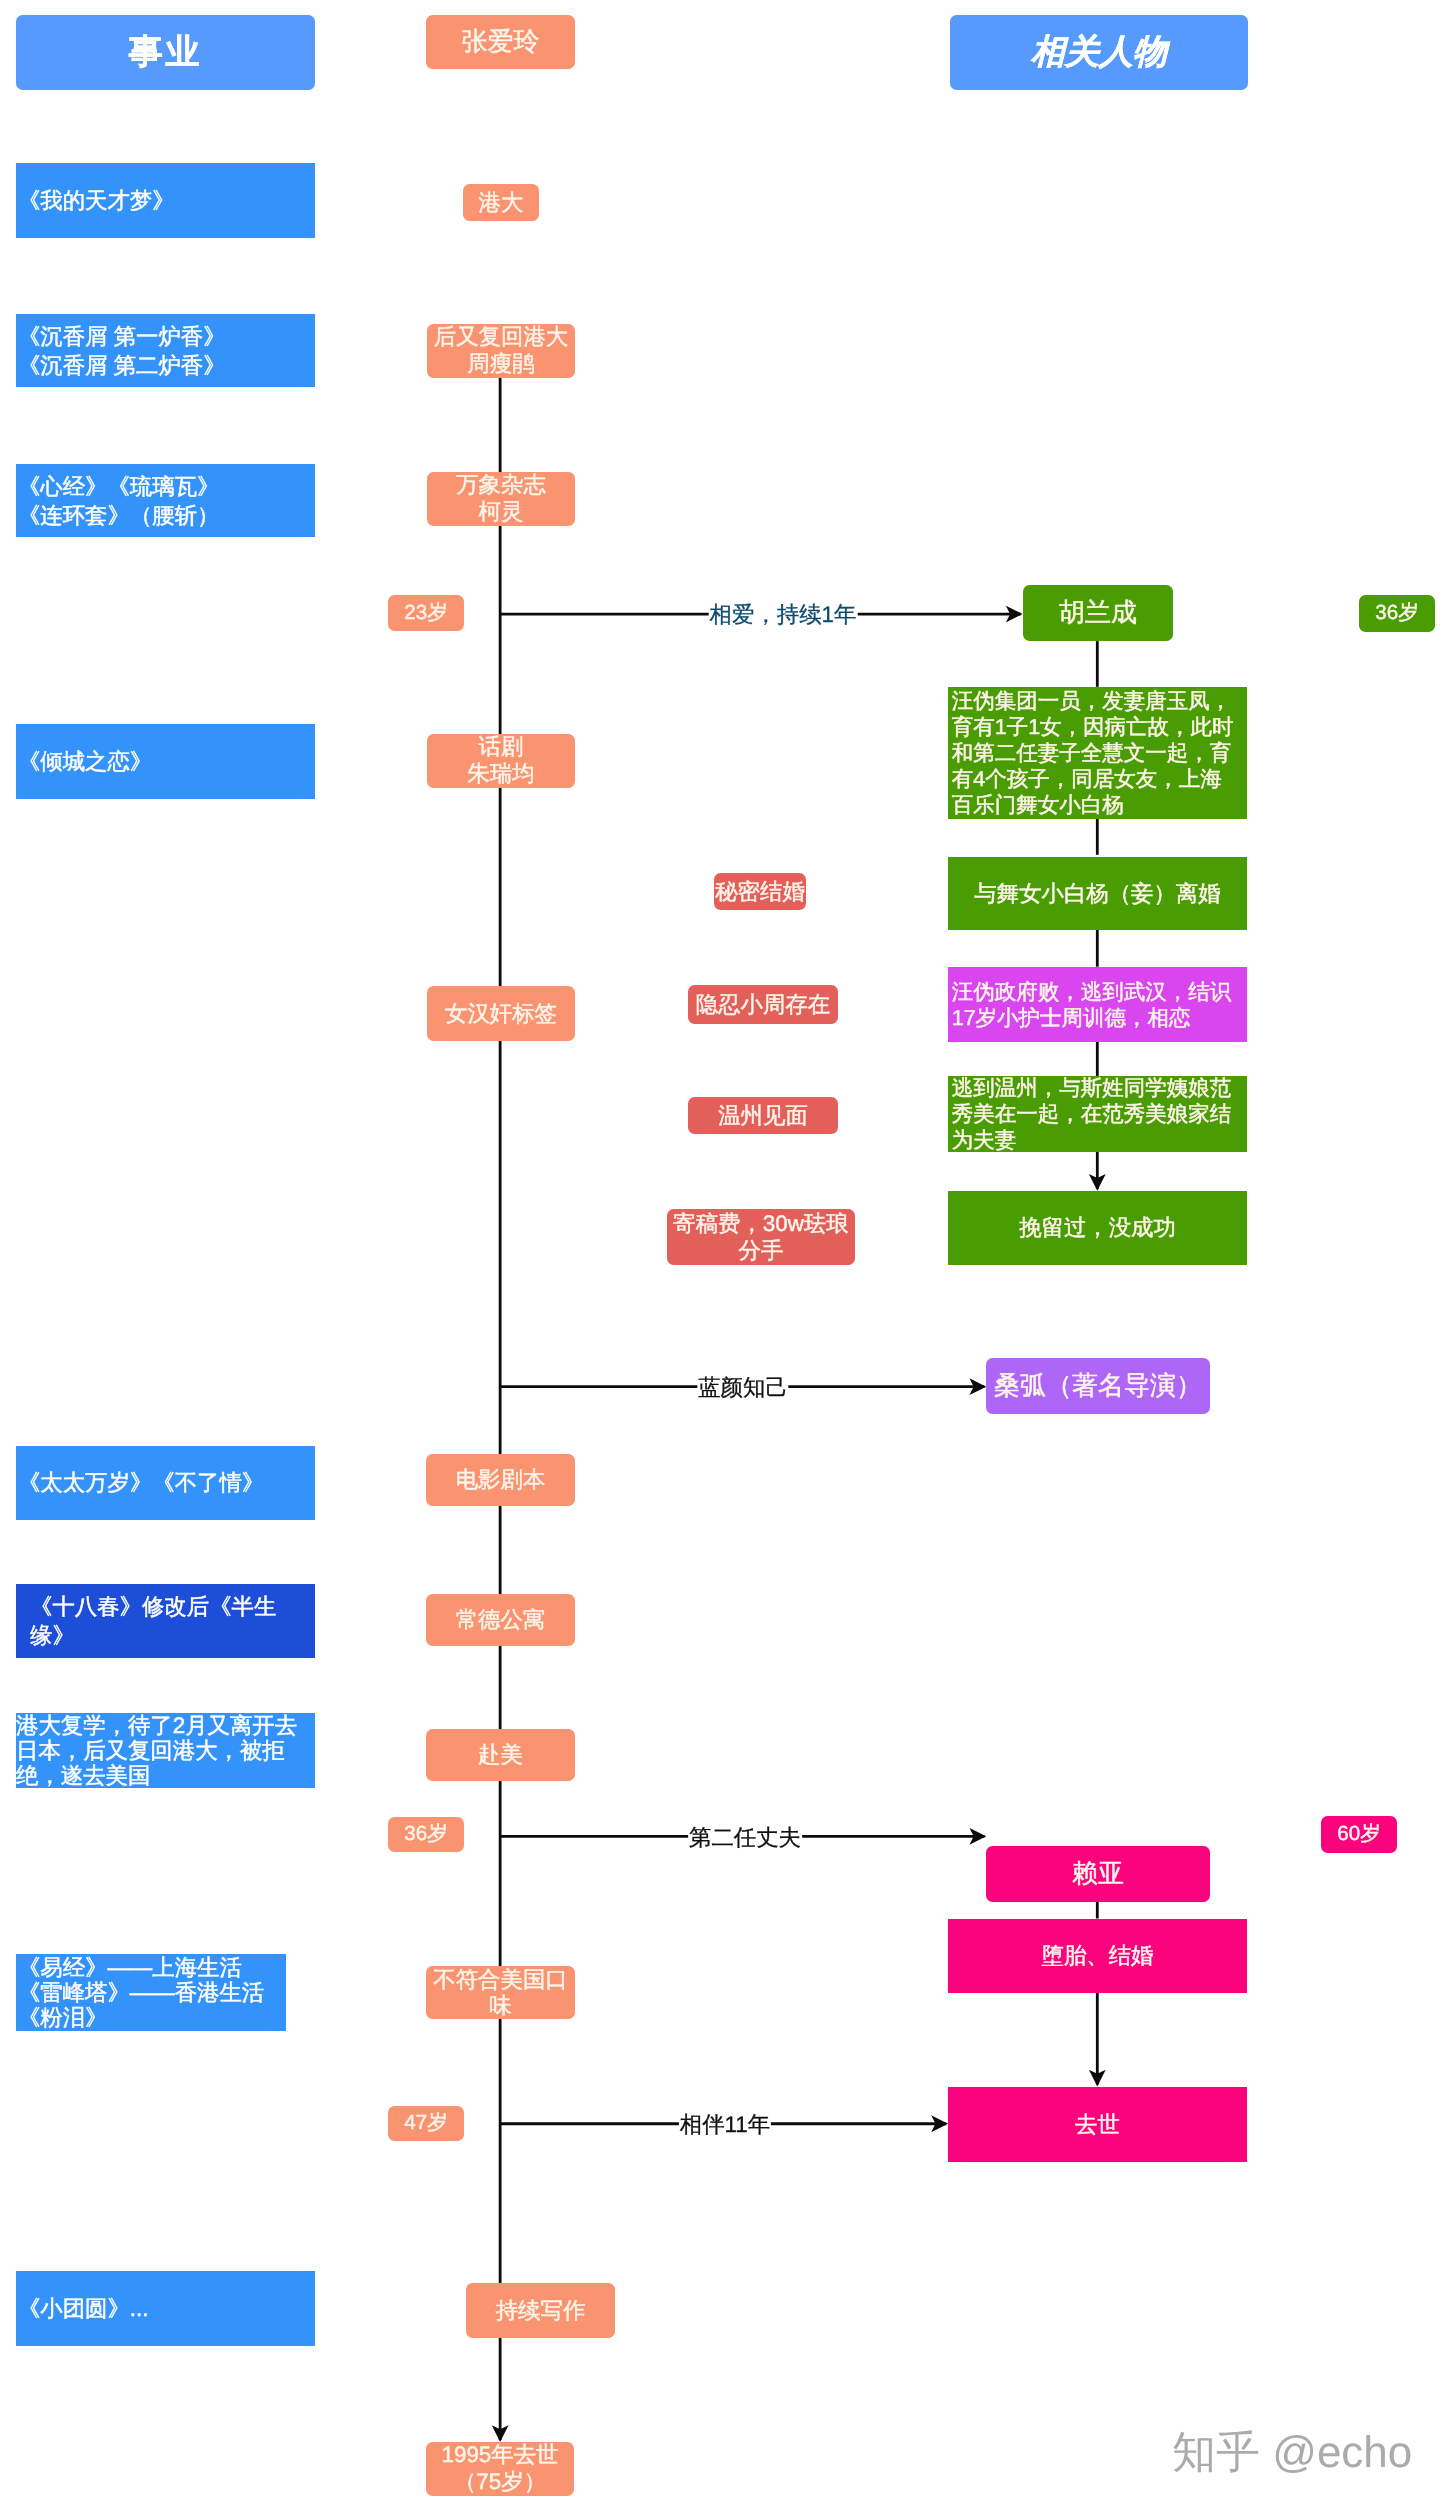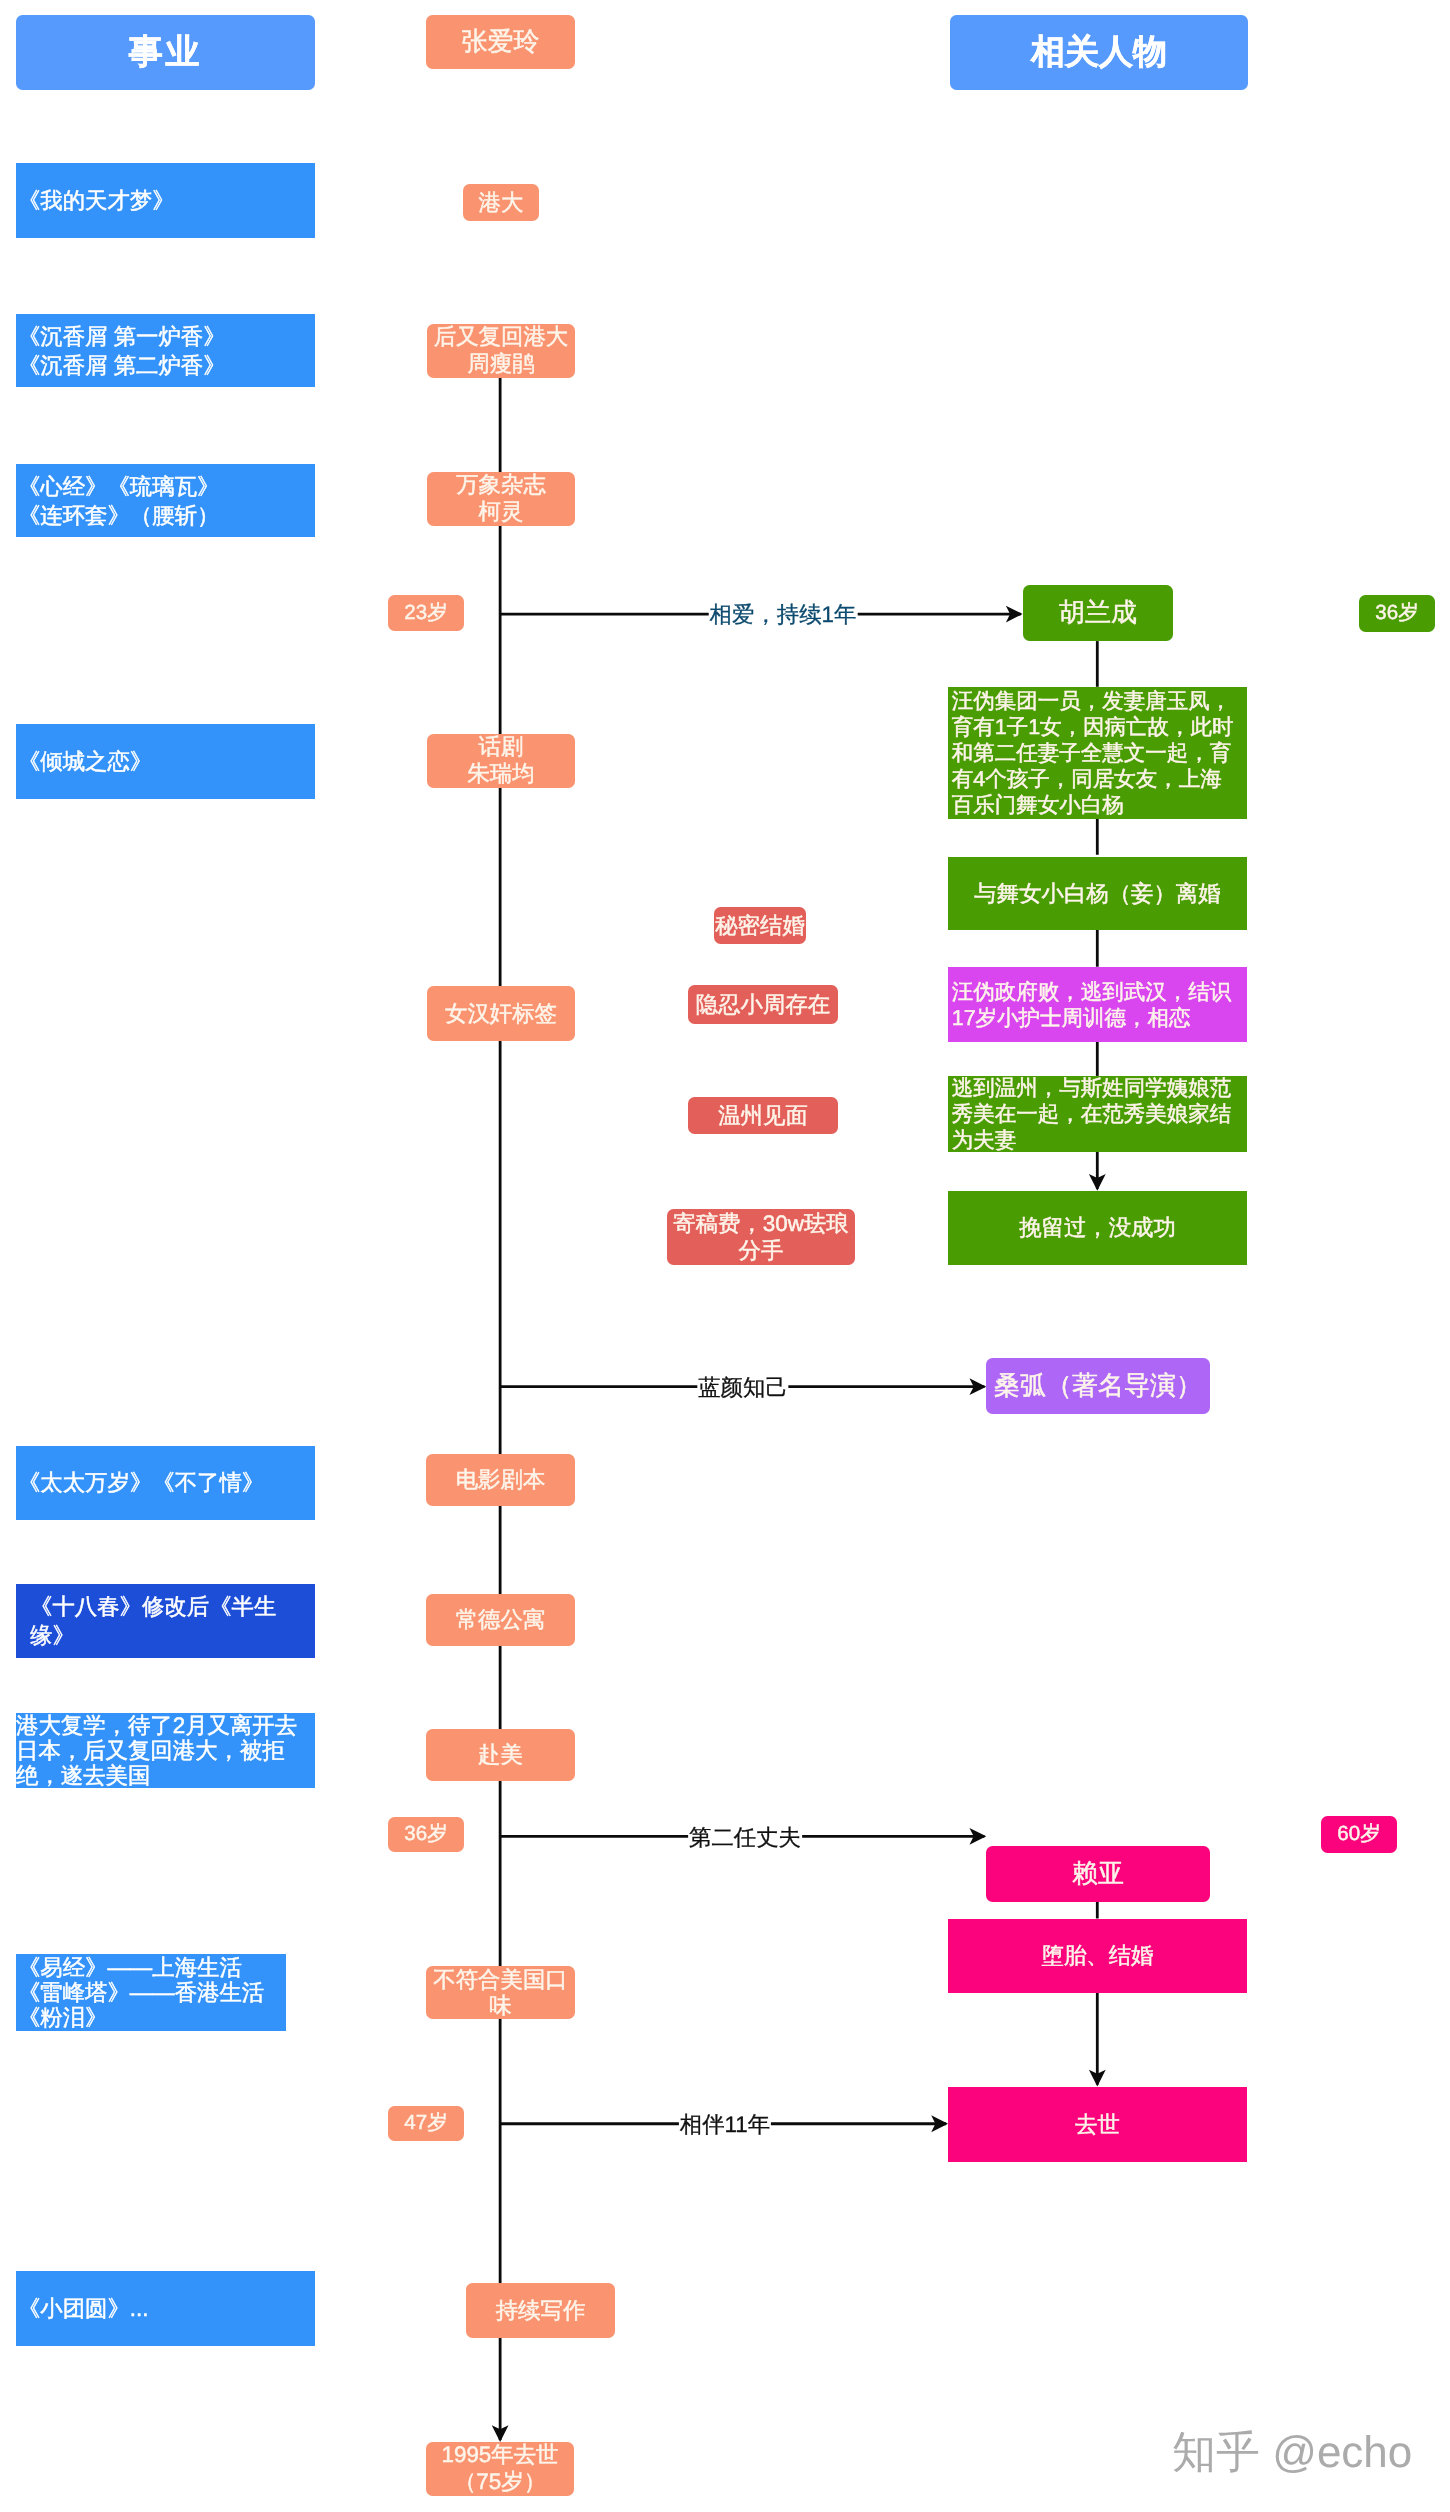--- a/index.html
+++ b/index.html
@@ -78,21 +78,21 @@
         <line x1="1176" x2="1176" y1="1995" y2="2056" stroke="#0b0b0b" stroke-width="3"></line>
       </g>
       <g>
         <line x1="1176" x2="1176" y1="2135" y2="2234" stroke="#0b0b0b" stroke-width="3"></line>
         <path d="M 1176 2236 L 1167 2218 L 1176 2222.5 L 1185 2218 Z" fill="#0b0b0b"></path>
       </g>
     </svg>
   <div id="layer-headers">
       <div class="node" style="left: 16px; top: 15px; width: 299px; height: 75px; background: rgb(85, 154, 252); color: rgb(255, 255, 255); border-radius: 6.5px; font-size: 34px; font-weight: bold; letter-spacing: 2.8px;">事业</div>
       <div class="node" style="left: 426px; top: 15px; width: 149px; height: 54px; background: rgb(250, 148, 112); border-radius: 6.5px; font-size: 26px;">张爱玲</div>
-      <div class="node" style="left: 950px; top: 15px; width: 298px; height: 75px; background: rgb(85, 154, 252); color: rgb(255, 255, 255); border-radius: 6.5px; font-size: 34px; font-weight: bold;">相关人物</div>
+      <div class="node" style="left: 950px; top: 15px; width: 298px; height: 75px; background: rgb(85, 154, 252); color: rgb(255, 255, 255); border-radius: 6.5px; font-size: 34px; font-weight: bold; font-style: italic;">相关人物</div>
     </div>
   <div id="layer-career">
       <div class="node left" style="left: 16px; top: 163px; width: 299px; height: 75px; background: rgb(51, 147, 250); color: rgb(255, 255, 255); font-size: 22.4px; padding-left: 1.9px; padding-right: 1.9px;">《我的天才梦》</div>
       <div class="node left" style="left: 16px; top: 314px; width: 299px; height: 73px; background: rgb(51, 147, 250); color: rgb(255, 255, 255); font-size: 22.4px; line-height: 29px; padding-left: 1.9px; padding-right: 1.9px;">《沉香屑 第一炉香》
 《沉香屑 第二炉香》</div>
       <div class="node left" style="left: 16px; top: 464px; width: 299px; height: 73px; background: rgb(51, 147, 250); color: rgb(255, 255, 255); font-size: 22.4px; line-height: 29px; padding-left: 1.9px; padding-right: 1.9px;">《心经》《琉璃瓦》
 《连环套》（腰斩）</div>
       <div class="node left" style="left: 16px; top: 724px; width: 299px; height: 75px; background: rgb(51, 147, 250); color: rgb(255, 255, 255); font-size: 22.4px; padding-left: 1.9px; padding-right: 1.9px;">《倾城之恋》</div>
       <div class="node left" style="left: 16px; top: 1446px; width: 299px; height: 74px; background: rgb(51, 147, 250); color: rgb(255, 255, 255); font-size: 22.4px; padding-left: 1.9px; padding-right: 1.9px;">《太太万岁》《不了情》</div>
       <div class="node left" style="left: 16px; top: 1584px; width: 299px; height: 74px; background: #1d4ed8; color: rgb(255, 255, 255); font-size: 22.4px; padding-left: 14px; padding-right: 1.9px;">《十八春》修改后《半生缘》</div>
@@ -119,21 +119,21 @@
       <div class="node" style="left: 426px; top: 1966px; width: 149px; height: 53px; background: rgb(250, 148, 112); border-radius: 6.5px; font-size: 22.4px; line-height: 26px;">不符合美国口
 味</div>
       <div class="node" style="left: 426px; top: 2283px; width: 149px; height: 55px; background: rgb(250, 148, 112); border-radius: 6.5px; font-size: 22.4px; margin-left: 40px;">持续写作</div>
       <div class="node" style="left: 426px; top: 2442px; width: 148px; height: 54px; background: rgb(250, 148, 112); border-radius: 6.5px; font-size: 22.4px; line-height: 26.6px;">1995年去世
 （75岁）</div>
       <div class="node" style="left: 388px; top: 595px; width: 76px; height: 36px; background: rgb(250, 148, 112); border-radius: 6.5px; font-size: 20.5px;">23岁</div>
       <div class="node" style="left: 388px; top: 1817px; width: 76px; height: 35px; background: rgb(250, 148, 112); border-radius: 6.5px; font-size: 20.5px;">36岁</div>
       <div class="node" style="left: 388px; top: 2106px; width: 76px; height: 35px; background: rgb(250, 148, 112); border-radius: 6.5px; font-size: 20.5px;">47岁</div>
     </div>
   <div id="layer-notes">
-      <div class="node" style="left: 714px; top: 873px; width: 92px; height: 37px; background: rgb(227, 96, 90); border-radius: 6.5px; font-size: 22.4px; margin-top: 34px;">秘密结婚</div>
+      <div class="node" style="left: 714px; top: 873px; width: 92px; height: 37px; background: rgb(227, 96, 90); border-radius: 6.5px; font-size: 22.4px;">秘密结婚</div>
       <div class="node" style="left: 688px; top: 985px; width: 150px; height: 39px; background: rgb(227, 96, 90); border-radius: 6.5px; font-size: 22.4px;">隐忍小周存在</div>
       <div class="node" style="left: 688px; top: 1097px; width: 150px; height: 37px; background: rgb(227, 96, 90); border-radius: 6.5px; font-size: 22.4px;">温州见面</div>
       <div class="node" style="left: 667px; top: 1209px; width: 188px; height: 56px; background: rgb(227, 96, 90); border-radius: 6.5px; font-size: 22.4px; line-height: 27px;">寄稿费，30w珐琅
 分手</div>
     </div>
   <div id="layer-people">
       <div class="node" style="left: 1023px; top: 585px; width: 150px; height: 56px; background: rgb(74, 156, 3); border-radius: 6.5px; font-size: 26px;">胡兰成</div>
       <div class="node" style="left: 1359px; top: 595px; width: 76px; height: 37px; background: rgb(74, 156, 3); border-radius: 6.5px; font-size: 20.5px;">36岁</div>
       <div class="node left" style="left: 948px; top: 687px; width: 299px; height: 132px; background: rgb(74, 156, 3); font-size: 21.5px; line-height: 26px; padding-left: 3.7px; padding-right: 3.7px;">汪伪集团一员，发妻唐玉凤，
 育有1子1女，因病亡故，此时

